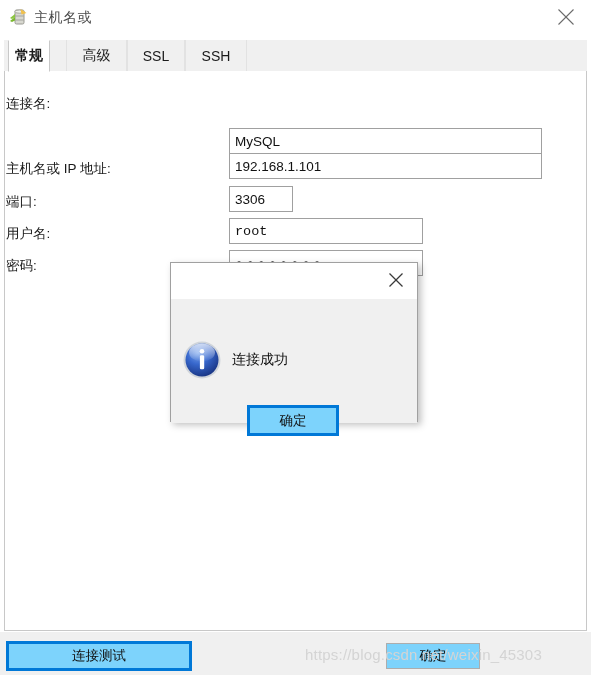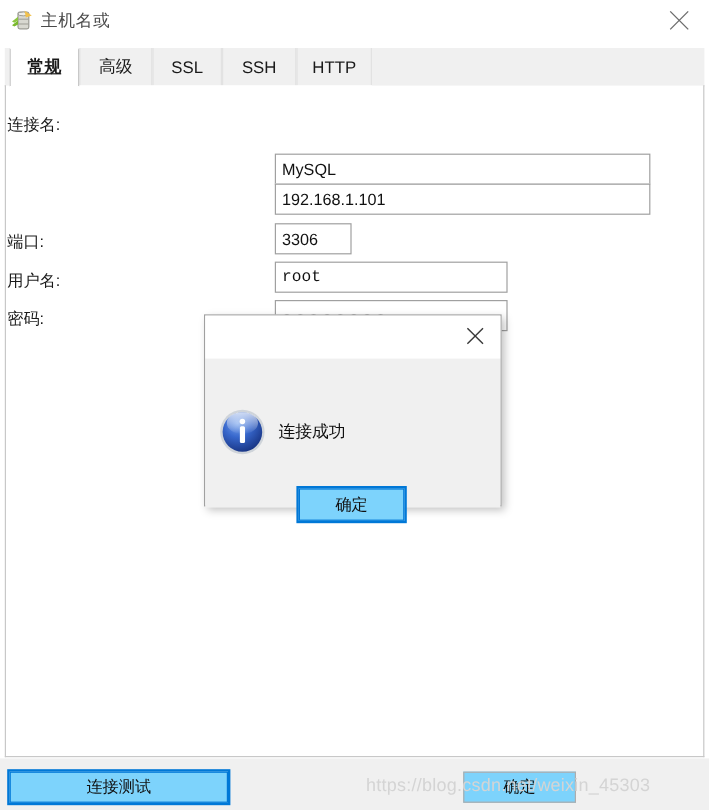--- a/index.html
+++ b/index.html
@@ -248,30 +248,30 @@
     <div id="title-text">主机名或</div>
     <div id="close-button">
       <svg width="18" height="18" viewBox="0 0 18 18">
         <line x1="1.5" y1="1.5" x2="16.5" y2="16.5" stroke="#6b6b6b" stroke-width="1.1"></line>
         <line x1="16.5" y1="1.5" x2="1.5" y2="16.5" stroke="#6b6b6b" stroke-width="1.1"></line>
       </svg>
     </div>
   </div>
 
   <div id="tab-strip">
-      <div class="tab active" style="left: 4px; width: 58px; text-decoration: underline;">常规</div>
+      <div class="tab active" style="left: 4px; width: 42px;">常规</div>
       <div class="tab" style="left: 62px; width: 61px;">高级</div>
       <div class="tab" style="left: 123px; width: 58px;">SSL</div>
       <div class="tab" style="left: 181px; width: 62px;">SSH</div>
-      <div class="tab" style="left: 243px; width: 63px;">HTTP</div>
     </div>
 
   <div id="tab-page">
       <div class="form-label" style="top: 24px;">连接名:</div>
       <input class="text-field" type="text" value="MySQL" placeholder="" style="left: 224px; top: 17px; width: 313px; margin-top: 40px;">
+      <div class="form-label" style="top: 89px;">主机名或 IP 地址:</div>
       <input class="text-field" type="text" value="192.168.1.101" placeholder="" style="left: 224px; top: 82px; width: 313px;">
       <div class="form-label" style="top: 122px;">端口:</div>
       <input class="text-field" type="text" value="3306" placeholder="" style="left: 224px; top: 115px; width: 64px;">
       <div class="form-label" style="top: 154px;">用户名:</div>
       <input class="text-field" type="text" value="root" placeholder="" style="left: 224px; top: 147px; width: 194px; font-family: Liberation Mono, monospace;">
       <div class="form-label" style="top: 186px;">密码:</div>
       <div class="pw-dots" style="left: 224px; top: 179px; width: 194px;">●●●●●●●●</div>
     </div>
 
   <div id="footer">

